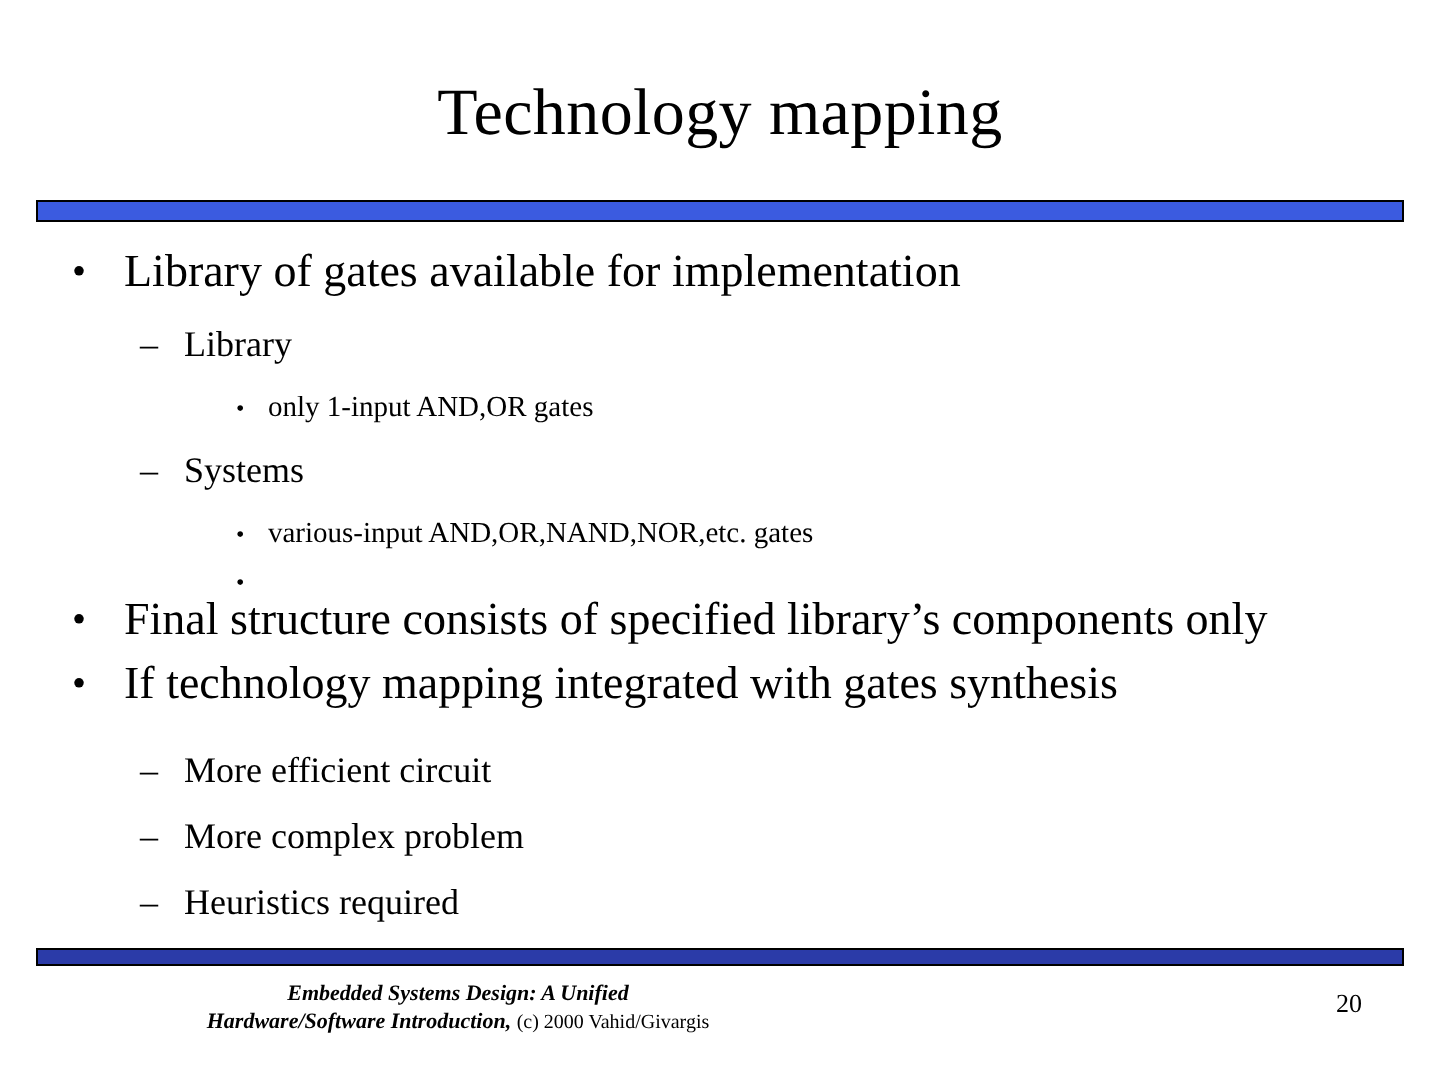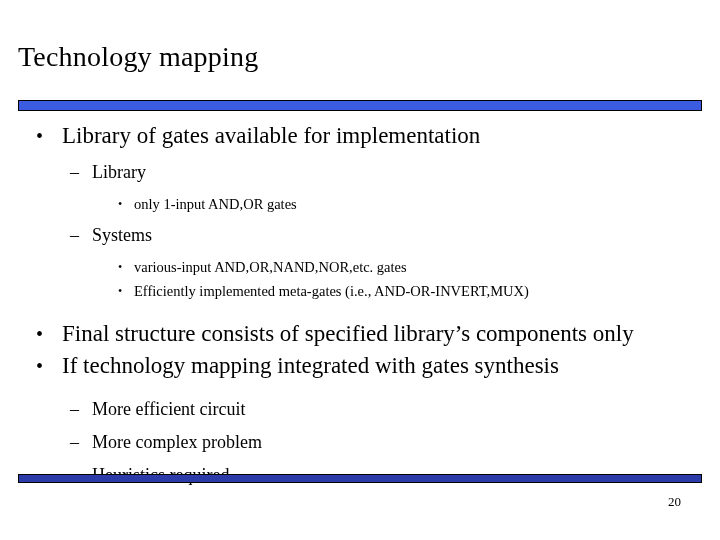--- a/index.html
+++ b/index.html
@@ -21,22 +21,22 @@
     width: 720px;
     height: 540px;
   }
 
   
   .title {
     position: absolute;
     left: 18px;
     top: 38px;
     width: 684px;
-    text-align: left;
-    font-size: 28px;
+    text-align: center;
+    font-size: 33px;
     line-height: 38px;
     font-weight: normal;
     letter-spacing: 0.2px;
   }
 
   
   .bar {
     position: absolute;
     box-sizing: border-box;
     border: 1px solid #000000;
@@ -185,21 +185,20 @@
 
     <div class="gap-sm"></div>
 
     <div class="line lvl3">
       <span class="mark">•</span>
       <span>various-input AND,OR,NAND,NOR,etc. gates</span>
     </div>
 
     <div class="line lvl3">
       <span class="mark">•</span>
-      <span>Efficiently implemented meta-gates (i.e., AND-OR-INVERT,MUX)</span>
     </div>
 
     <div class="gap-lg"></div>
 
     <div class="line lvl1">
       <span class="mark">•</span>
       <span>Final structure consists of specified library’s components only</span>
     </div>
 
     <div class="line lvl1">
@@ -225,16 +224,25 @@
 
     <div class="line lvl2">
       <span class="mark">–</span>
       <span>Heuristics required</span>
     </div>
 
   </div>
 
   <div class="bar bar-bottom"></div>
 
+  <div class="footer">
+    <div>
+      <span class="cite">Embedded Systems Design: A Unified</span>
+    </div>
+    <div>
+      <span class="cite">Hardware/Software Introduction,</span>
+      <span class="copy">(c) 2000 Vahid/Givargis</span>
+    </div>
+  </div>
 
   <div class="pagenum">20</div>
 
 </div>
 
 </body></html>

